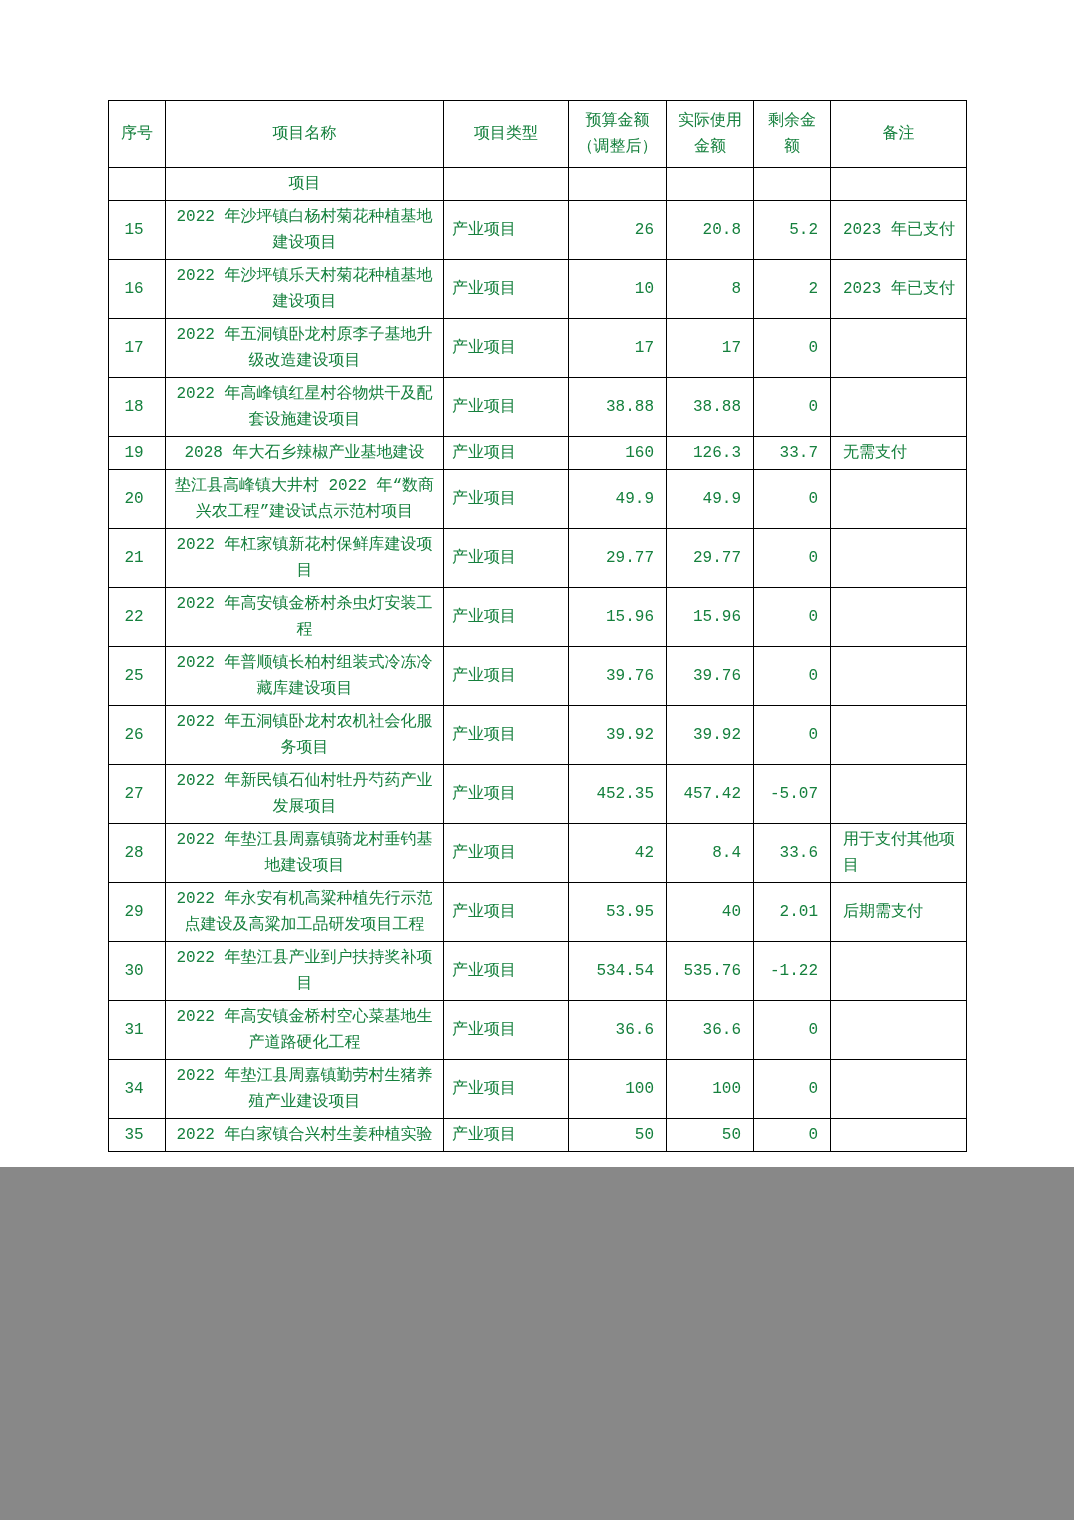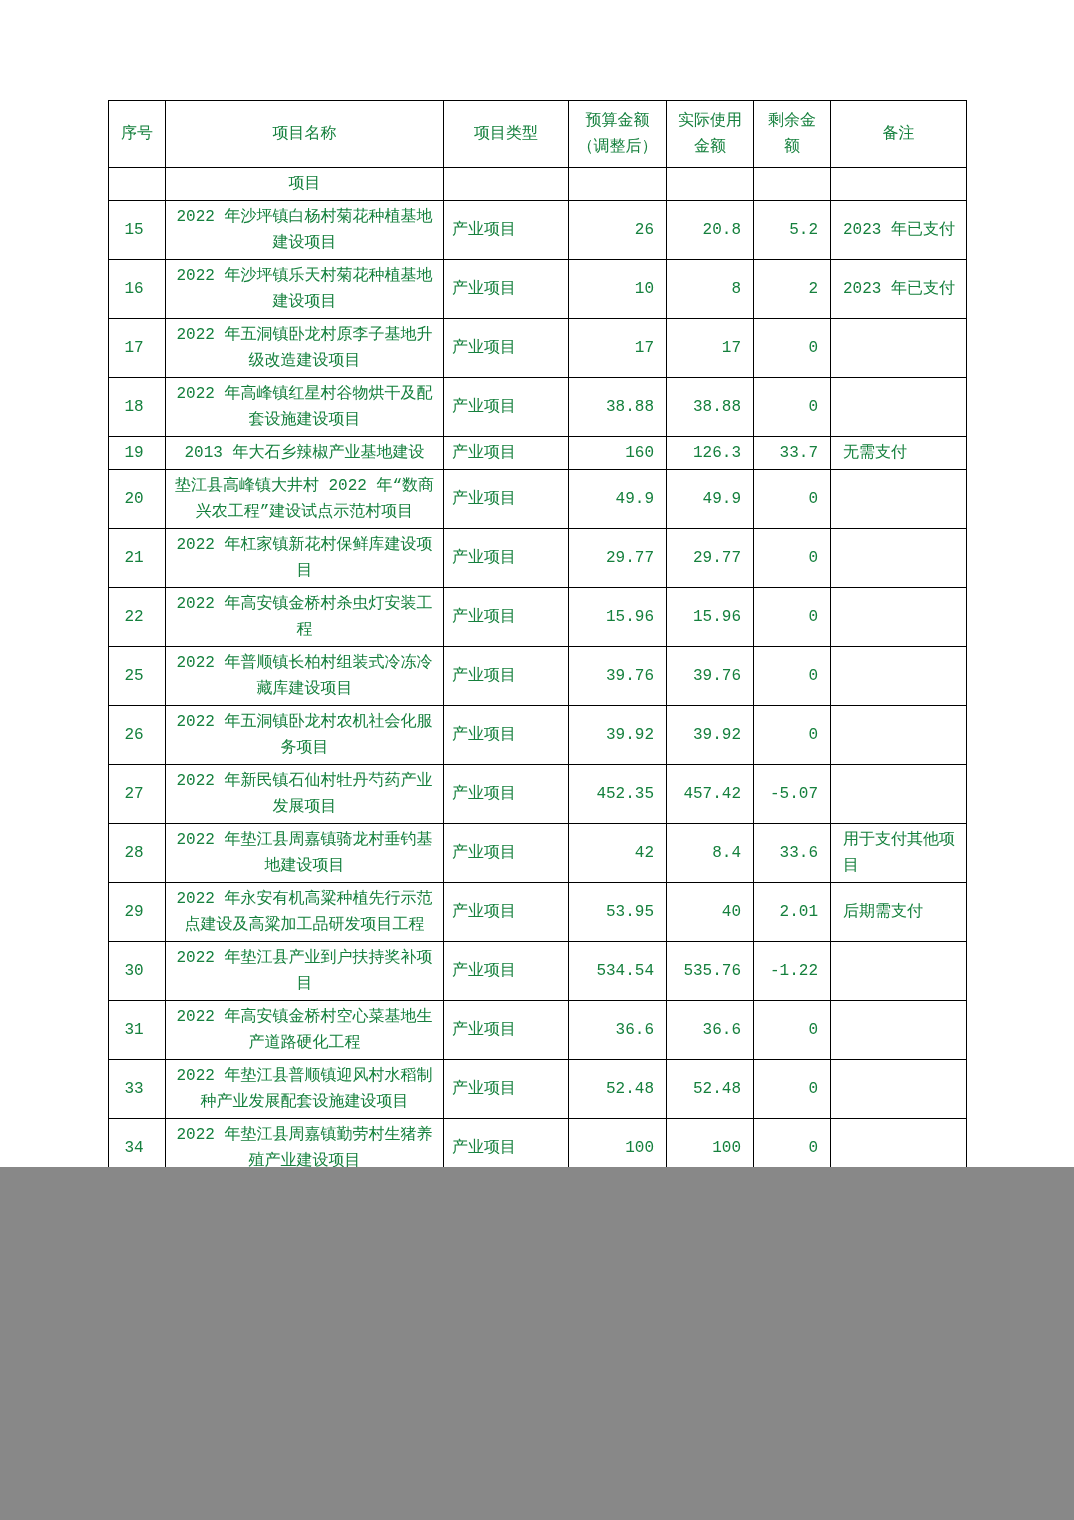--- a/index.html
+++ b/index.html
@@ -111,21 +111,21 @@
           <td class="col-index">18</td>
           <td class="col-name">2022 年高峰镇红星村谷物烘干及配套设施建设项目</td>
           <td class="col-type">产业项目</td>
           <td class="col-budget">38.88</td>
           <td class="col-actual">38.88</td>
           <td class="col-remaining">0</td>
           <td class="col-note"></td>
         </tr>
         <tr>
           <td class="col-index">19</td>
-          <td class="col-name">2013 年大石乡辣椒产业基地建设</td>
+          <td class="col-name">2028 年大石乡辣椒产业基地建设</td>
           <td class="col-type">产业项目</td>
           <td class="col-budget">160</td>
           <td class="col-actual">126.3</td>
           <td class="col-remaining">33.7</td>
           <td class="col-note">无需支付</td>
         </tr>
         <tr>
           <td class="col-index">20</td>
           <td class="col-name">垫江县高峰镇大井村 2022 年“数商兴农工程”建设试点示范村项目</td>
           <td class="col-type">产业项目</td>
@@ -205,29 +205,20 @@
           <td class="col-actual">535.76</td>
           <td class="col-remaining">-1.22</td>
           <td class="col-note"></td>
         </tr>
         <tr>
           <td class="col-index">31</td>
           <td class="col-name">2022 年高安镇金桥村空心菜基地生产道路硬化工程</td>
           <td class="col-type">产业项目</td>
           <td class="col-budget">36.6</td>
           <td class="col-actual">36.6</td>
-          <td class="col-remaining">0</td>
-          <td class="col-note"></td>
-        </tr>
-        <tr>
-          <td class="col-index">33</td>
-          <td class="col-name">2022 年垫江县普顺镇迎风村水稻制种产业发展配套设施建设项目</td>
-          <td class="col-type">产业项目</td>
-          <td class="col-budget">52.48</td>
-          <td class="col-actual">52.48</td>
           <td class="col-remaining">0</td>
           <td class="col-note"></td>
         </tr>
         <tr>
           <td class="col-index">34</td>
           <td class="col-name">2022 年垫江县周嘉镇勤劳村生猪养殖产业建设项目</td>
           <td class="col-type">产业项目</td>
           <td class="col-budget">100</td>
           <td class="col-actual">100</td>
           <td class="col-remaining">0</td>

